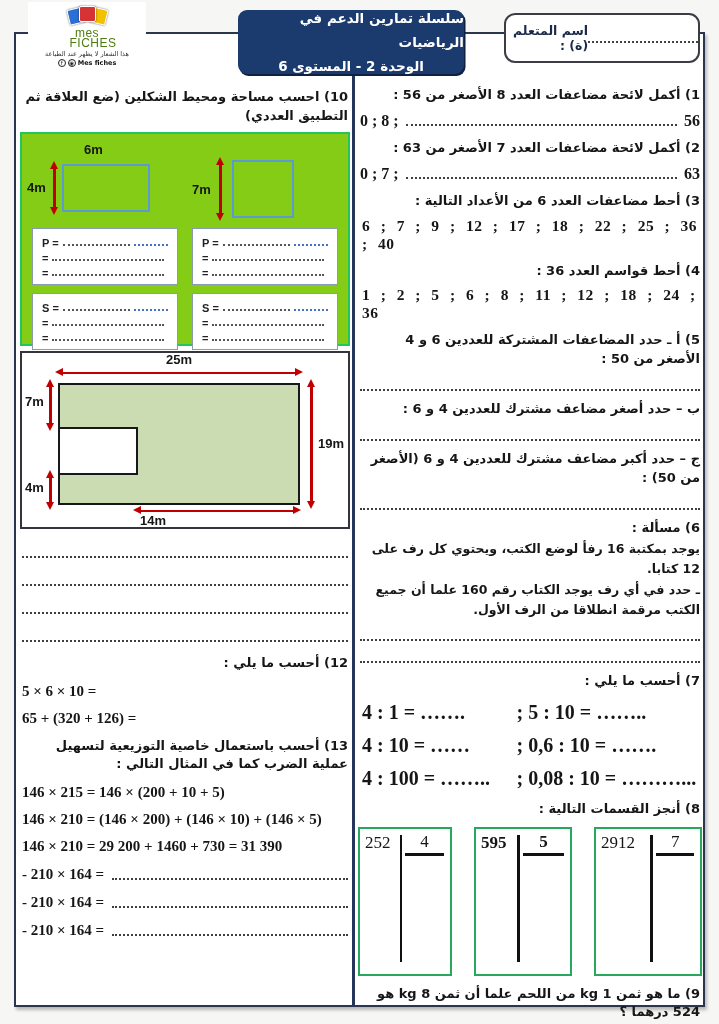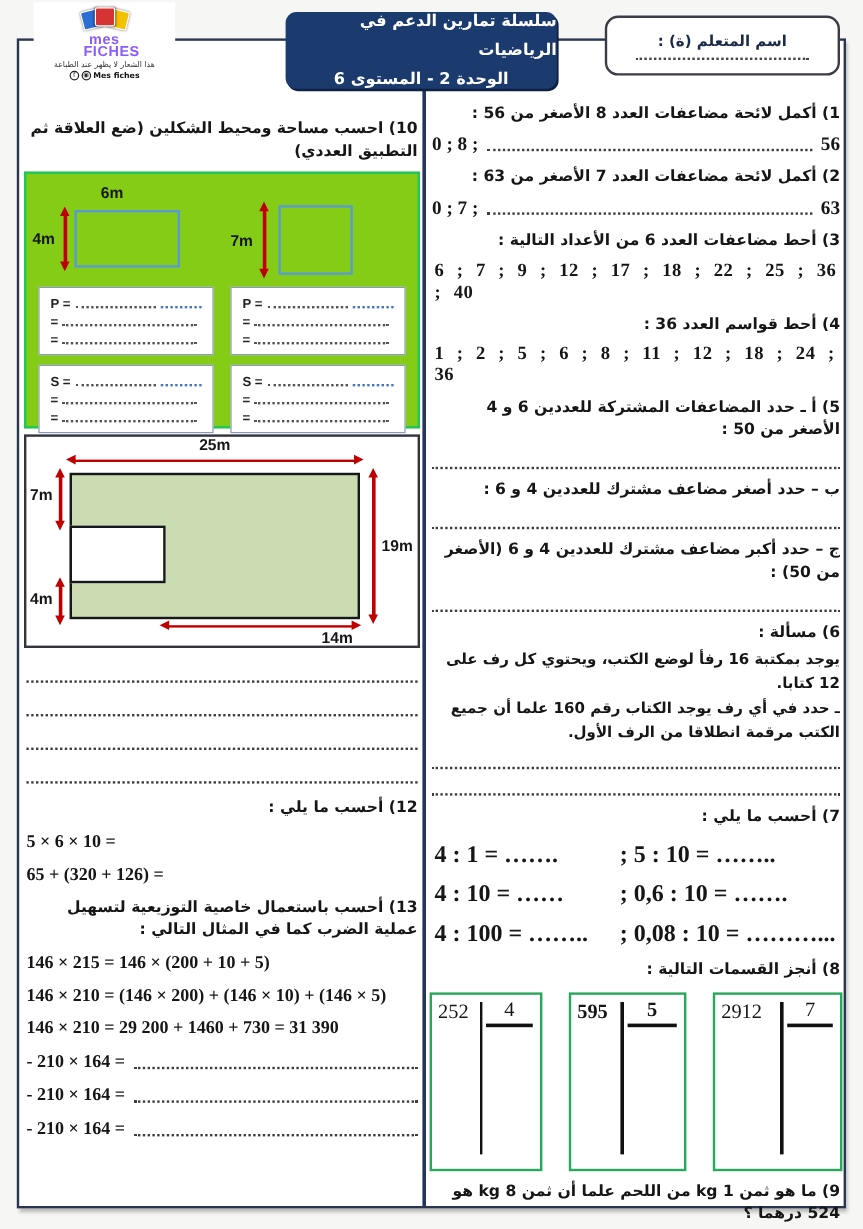--- a/index.html
+++ b/index.html
@@ -12,44 +12,44 @@
 
   
   .logo { position:absolute; left:28px; top:2px; width:118px; height:76px; background:#fff;
     display:flex; flex-direction:column; align-items:center; z-index:5; }
   .folders { position:relative; width:46px; height:24px; margin-top:2px; }
   .folders span { position:absolute; width:17px; height:16px; border:1.5px solid #fff; border-radius:2px;
     box-shadow:0 0 2px rgba(0,0,0,.6); top:4px; }
   .f-blue { left:4px; background:#2b6fd4; transform:rotate(-14deg); }
   .f-red  { left:15px; background:#d63434; top:2px!important; z-index:2; }
   .f-yel  { left:26px; background:#f2c200; transform:rotate(14deg); }
-  .brand { font-family:"Liberation Sans",sans-serif; font-weight:700; line-height:.85;
-    color:#8b5cf6; text-shadow:0 0 1px #fff; letter-spacing:.5px; }
+  .brand { font-family:"Liberation Sans",sans-serif; font-weight:400; line-height:.85;
+    color:#4d7c0f; text-shadow:0 0 1px #fff; letter-spacing:.5px; }
   .brand .l1 { font-size:12px; display:block; text-align:center; }
   .brand .l2 { font-size:12px; display:block; text-align:right;padding-left:12px; }
   .logo-caption { font-size:6.5px; color:#333; margin-top:2px; white-space:nowrap; }
   .logo-social { display:flex; align-items:flex-end; gap:2px; margin-top:1px; }
   .soc { width:8px; height:8px; border:1px solid #222; border-radius:50%; font-size:5.5px;
     display:flex; align-items:center; justify-content:center; color:#222; }
   .soc-label { font-size:6.5px; font-weight:bold; color:#111; }
 
   .title-box { position:absolute; left:238px; top:10px; width:226px; height:64px;
     background:#1b3a6e; border-radius:9px; box-shadow:1.5px 2px 0 #0e2142;
     display:flex; flex-direction:column; align-items:center; justify-content:center;
     color:#fff; font-weight:bold; font-size:13.5px; line-height:1.8; direction:rtl; z-index:4; }
 
   .name-box { position:absolute; left:504px; top:13px; width:196px; height:50px;
     border:2px solid #3c3c46; border-radius:11px; background:#fff;
-    display:flex; flex-direction:column; align-items:center; justify-content:center; }
+    display:flex; flex-direction:row; align-items:center; justify-content:center; }
   .name-label { font-size:12.5px; font-weight:bold; color:#1b2a4a; direction:rtl; }
   .name-dots { width:75%; border-bottom:2px dotted #444; height:9px; }
 
   
   .col-right { position:absolute; left:358px; top:86px; width:344px; direction:rtl; text-align:right; }
-  .col-left  { position:absolute; left:20px;  top:88px; width:330px;margin-top:11px; }
+  .col-left  { position:absolute; left:20px;  top:88px; width:330px; }
   .q-title { font-size:13px; font-weight:bold; margin:9px 2px 2px; line-height:1.45; }
   .first { margin-top:0; }
   .ans-line { border-bottom:2.5px dotted #3e3e3e; height:13px; margin:9px 2px 4px; }
   .fill-line { display:flex; align-items:flex-end; direction:ltr; text-align:left;
     font-family:"Liberation Serif",serif; font-weight:600; font-size:16px; margin:7px 2px; }
   .fill-line .dots { flex:1; border-bottom:2.5px dotted #3e3e3e; margin:0 7px 4px; }
   .num-row { direction:ltr; text-align:left; font-family:"Liberation Serif",serif; font-weight:600;
     font-size:15.5px; margin:6px 4px; word-spacing:6px; letter-spacing:.5px; }
   .q-body { font-size:12.5px; font-weight:bold; line-height:1.55; margin:2px 2px; }
 
@@ -302,21 +302,21 @@
     <span class="arr-h" style="left:40px; width:234px; top:19px;"></span>
     <div class="green"></div>
     <div class="cutout"></div>
     <span class="arr-v" style="left:27px; top:33px; height:38px;"></span>
     <span class="mlabel" style="left:3px; top:41px;">7m</span>
     <span class="arr-v" style="left:27px; top:124px; height:26px;"></span>
     <span class="mlabel" style="left:3px; top:127px;">4m</span>
     <span class="arr-v" style="left:288px; top:33px; height:116px;"></span>
     <span class="mlabel" style="left:296px; top:83px;">19m</span>
     <span class="arr-h" style="left:118px; width:154px; top:157px;"></span>
-    <span class="mlabel" style="left:118px; width:154px; text-align:right; top:160px;">14m</span>
+    <span class="mlabel" style="left:118px; width:154px; text-align:left; top:160px;">14m</span>
   </div>
 
   <div class="ans-line" style="margin-top:16px;"></div>
   <div class="ans-line" style="margin-top:15px;"></div>
   <div class="ans-line" style="margin-top:15px;"></div>
   <div class="ans-line" style="margin-top:15px;"></div>
 
   <div class="q-title rtl-title" style="margin-top:12px;">12) أحسب ما يلي :</div>
   <div class="mline">5 × 6 × 10 =</div>
   <div class="mline">65 + (320 + 126) =</div>

